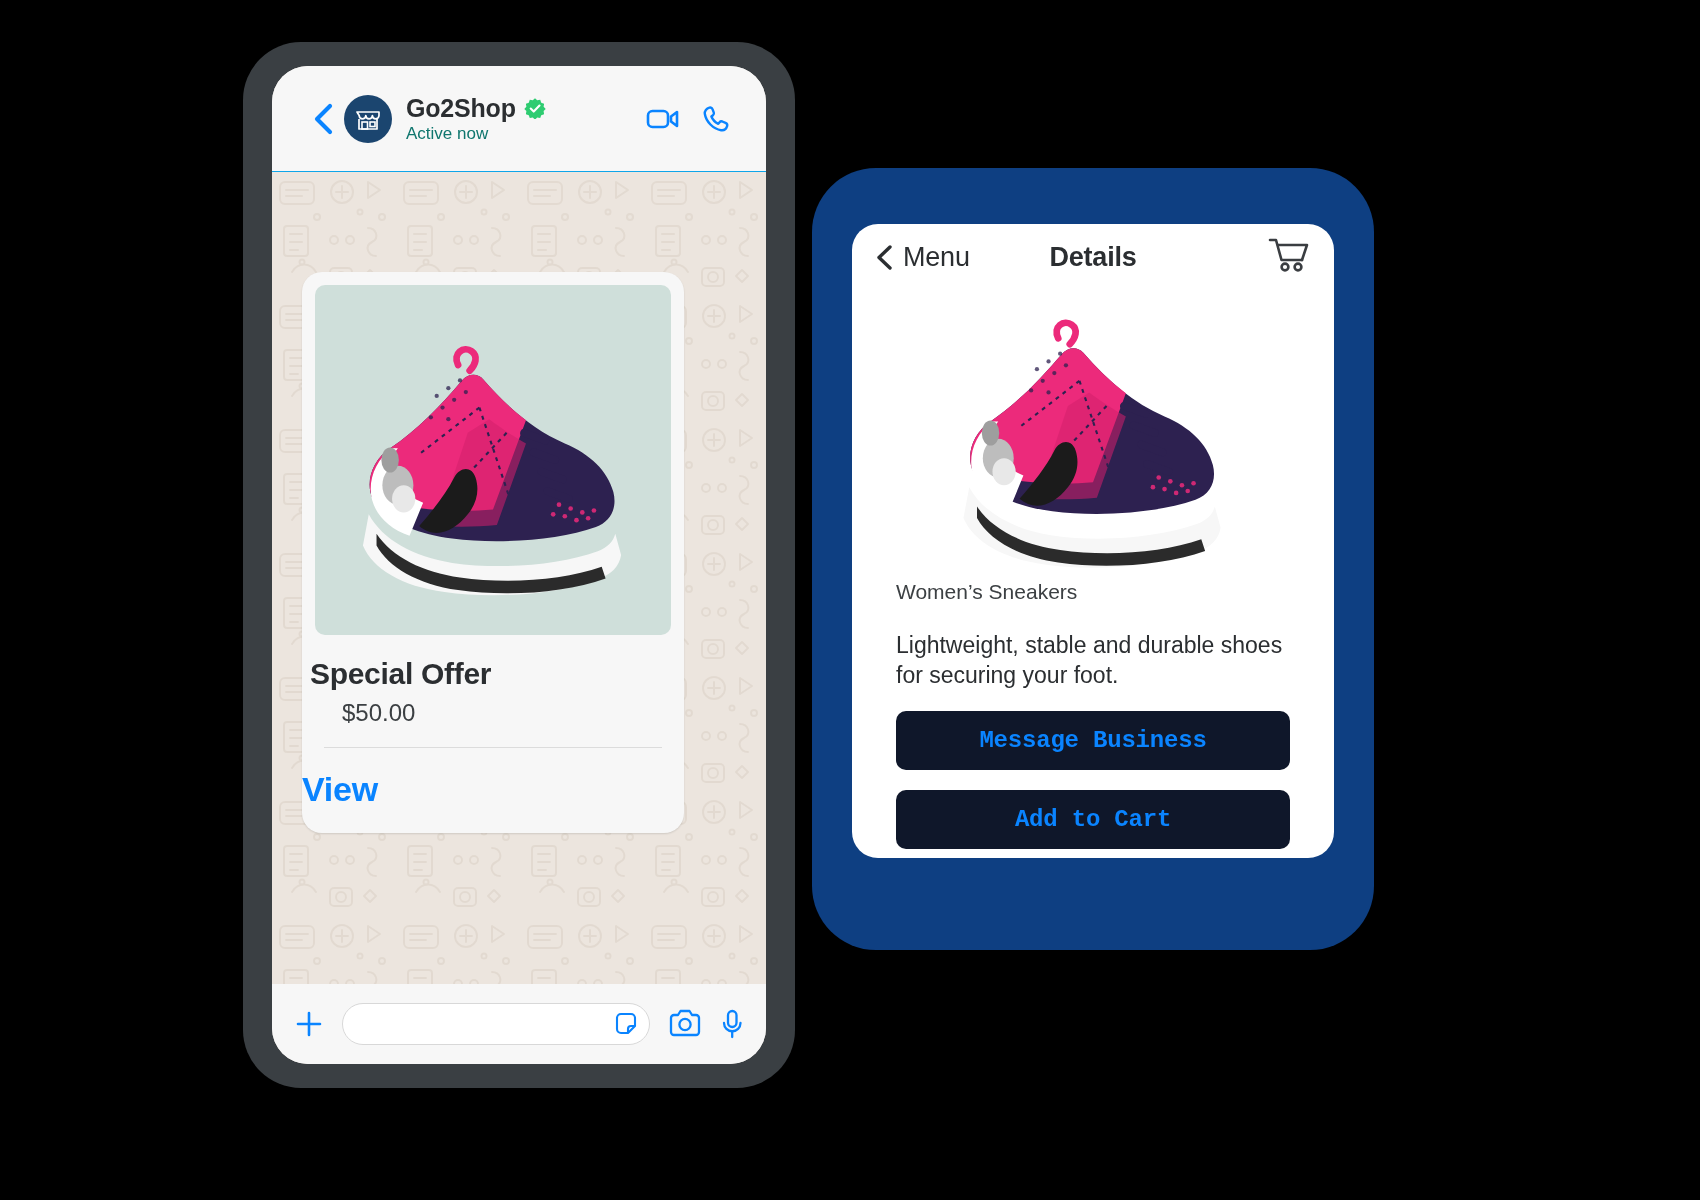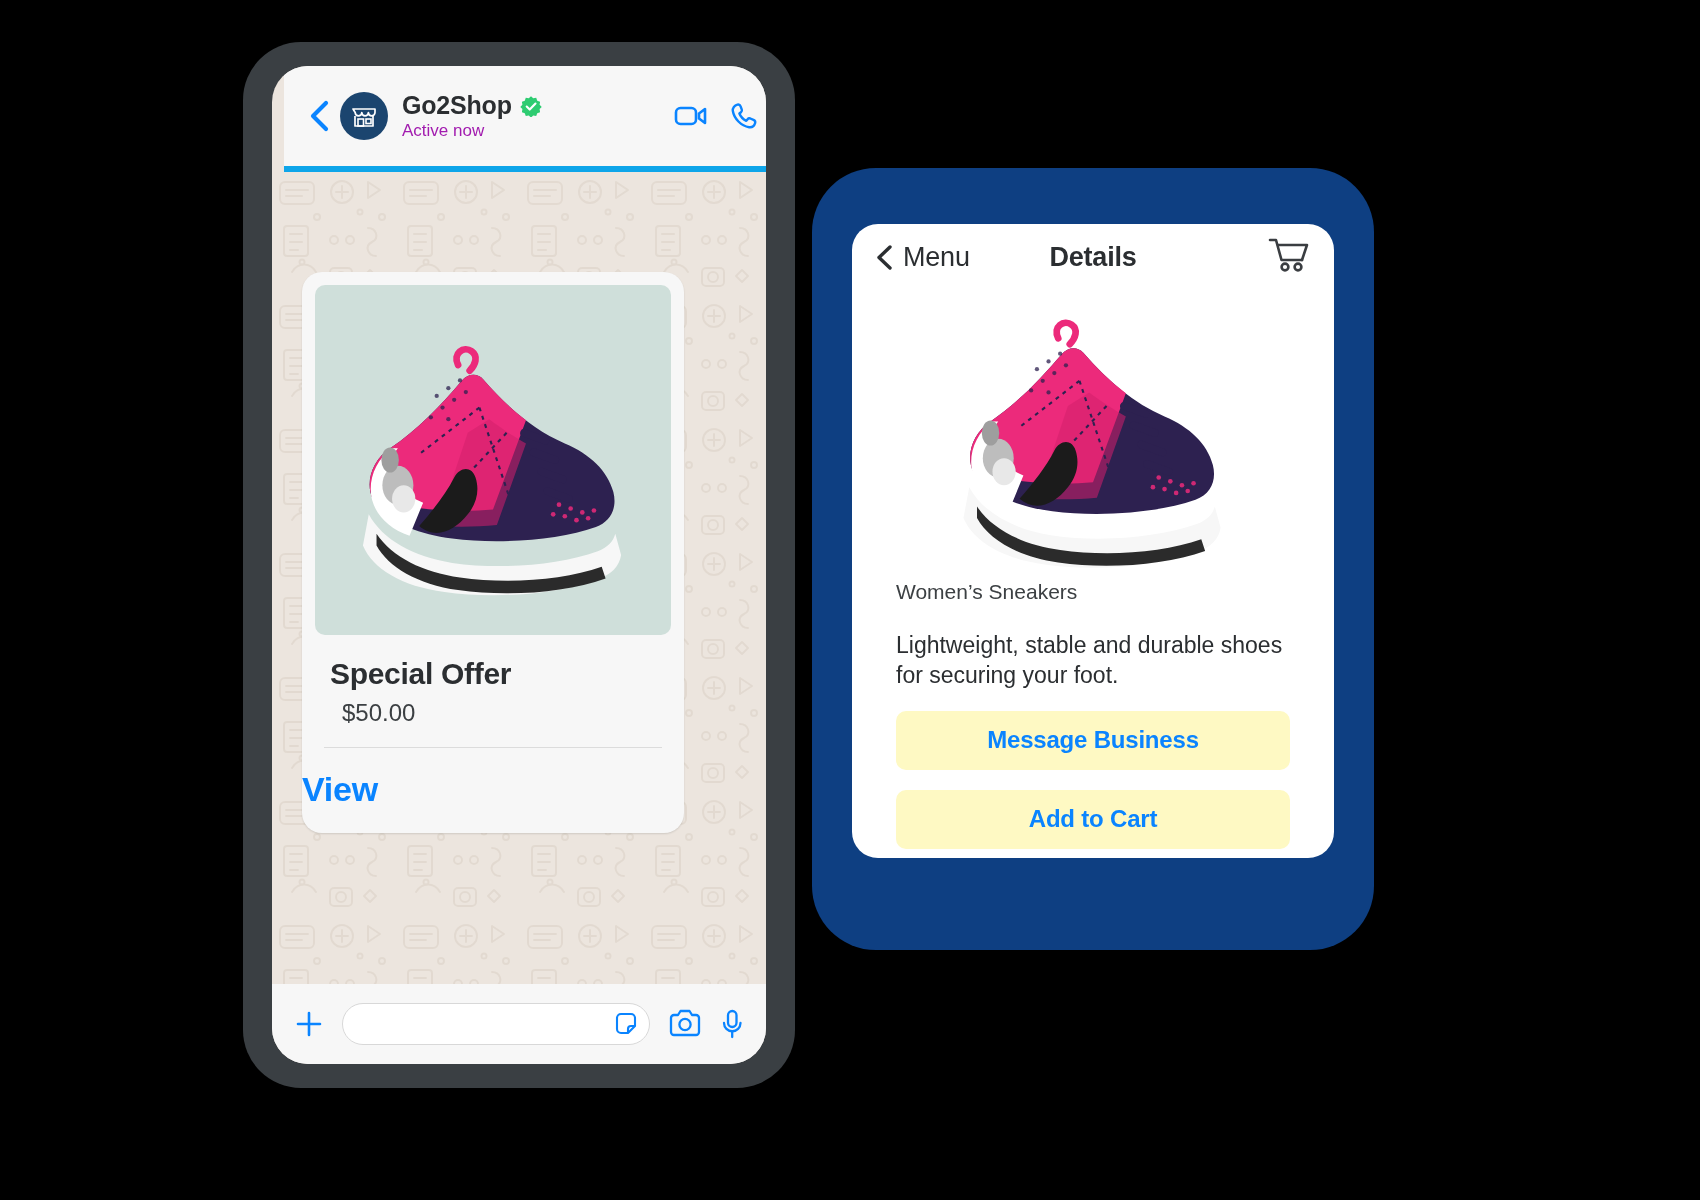--- a/index.html
+++ b/index.html
@@ -17,55 +17,55 @@
     position:absolute;left:243px;top:42px;width:552px;height:1046px;
     background:#3a3f43;border-radius:58px;
   }
   .phone-screen{
     position:absolute;left:29px;top:24px;width:494px;height:998px;
     background:#ece5de;border-radius:36px;overflow:hidden;
   }
 
   
   .chat-header{
-    position:absolute;left:12px;top:0;width:100%;height:106px;
+    position:absolute;left:0;top:0;width:100%;height:106px;
     background:#f7f7f7;display:flex;align-items:center;
-    padding:0 20px;box-sizing:border-box;
-    border-bottom:6px solid #0ea5e9;
+    padding:0 36px;box-sizing:border-box;
+    border-bottom:1px solid #0ea5e9;
   }
   .hdr-back{width:30px;display:flex;align-items:center;justify-content:center;}
   .avatar{
     width:48px;height:48px;border-radius:50%;background:#1b456f;
     margin-left:6px;display:flex;align-items:center;justify-content:center;flex:0 0 auto;
   }
   .hdr-text{margin-left:14px;flex:1;min-width:0;}
   .hdr-name-row{display:flex;align-items:center;gap:8px;}
   .hdr-name{font-size:25px;font-weight:bold;color:#2b2e31;letter-spacing:-.2px;}
   .verified{width:22px;height:22px;flex:0 0 auto;}
-  .hdr-sub{font-size:17px;color:#a21caf;margin-top:1px;}
+  .hdr-sub{font-size:17px;color:#0f766e;margin-top:1px;}
   .hdr-actions{display:flex;align-items:center;gap:22px;}
 
   
   .chat-body{
     position:absolute;left:0;top:106px;right:0;bottom:80px;
     background:#ece5de;overflow:hidden;
   }
   .doodles{position:absolute;inset:0;opacity:.5;}
 
   
   .bubble{
     position:absolute;left:30px;top:100px;width:382px;
     background:#f7f7f7;border-radius:20px;overflow:hidden;
     box-shadow:0 1px 2px rgba(0,0,0,.12);
   }
   .bubble-img{
     margin:13px 13px 0 13px;height:350px;background:#cfdfda;border-radius:10px;
     display:flex;align-items:center;justify-content:center;overflow:hidden;
   }
-  .bubble-title{font-size:30px;font-weight:bold;color:#2b2e31;padding:22px 28px 0;letter-spacing:-.3px;}
+  .bubble-title{font-size:30px;font-weight:bold;color:#2b2e31;padding:22px 8px 0;letter-spacing:-.3px;}
   .bubble-price{font-size:24px;color:#3c4043;padding:8px 40px 20px;}
   .bubble-divider{height:1px;background:#dcdcdc;margin:0 22px;}
   .bubble-action{
     text-align:left;font-size:34px;font-weight:bold;color:#0a84ff;
     padding:22px 0 24px;letter-spacing:-.2px;
   }
 
   
   .composer{
     position:absolute;left:0;bottom:0;width:100%;height:80px;
@@ -96,23 +96,23 @@
     position:absolute;left:0;right:0;text-align:center;font-size:27px;font-weight:bold;
     color:#2b2e31;letter-spacing:-.2px;pointer-events:none;
   }
   .cart-btn{margin-left:auto;position:relative;z-index:2;}
   .panel-img{height:286px;display:flex;align-items:center;justify-content:center;}
   .panel-body{padding:0 44px;}
   .p-title{font-size:32px;font-weight:bold;color:#3a3d41;letter-spacing:-.4px;}
   .p-sub{font-size:21px;color:#3c4043;margin-top:4px;}
   .p-desc{font-size:23px;color:#2b2e31;line-height:1.32;margin-top:26px;}
   .pill-btn{
-    margin-top:20px;height:59px;background:#fef9c3;border-radius:10px;
+    margin-top:20px;height:59px;background:#0f172a;border-radius:10px;
     display:flex;align-items:center;justify-content:center;
-    font-size:24px;font-weight:bold;color:#0a84ff;letter-spacing:-.2px;
+    font-size:24px;font-weight:bold;color:#0a84ff;letter-spacing:-.2px;font-family:Liberation Mono, monospace;
   }
 </style>
 </head>
 <body>
 
 <div class="stage">
 
   <div class="phone">
     <div class="phone-screen">
 

